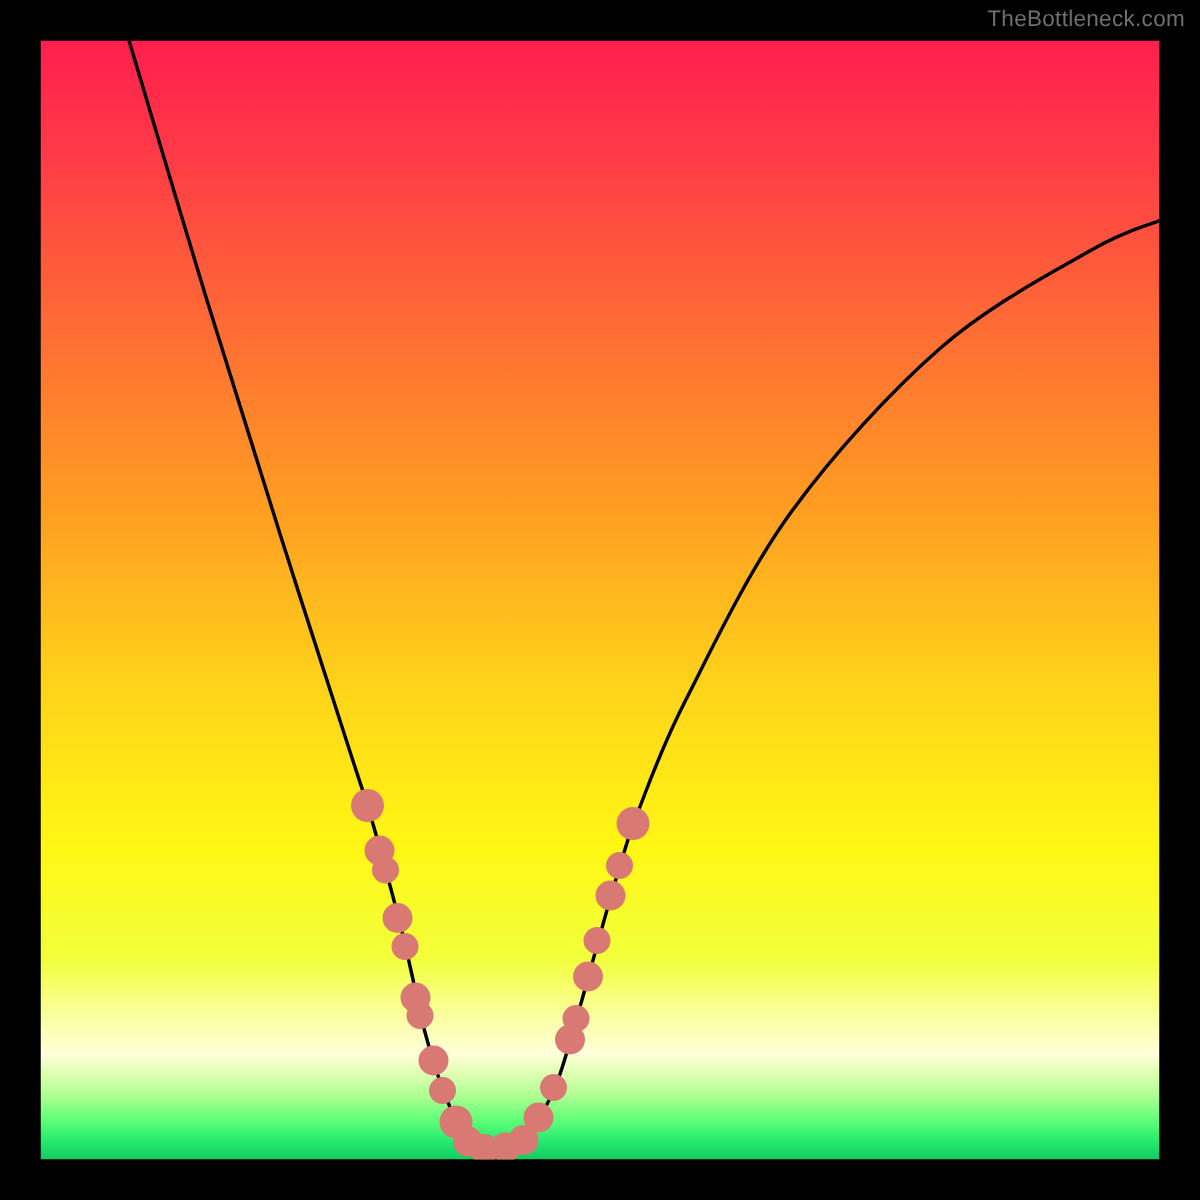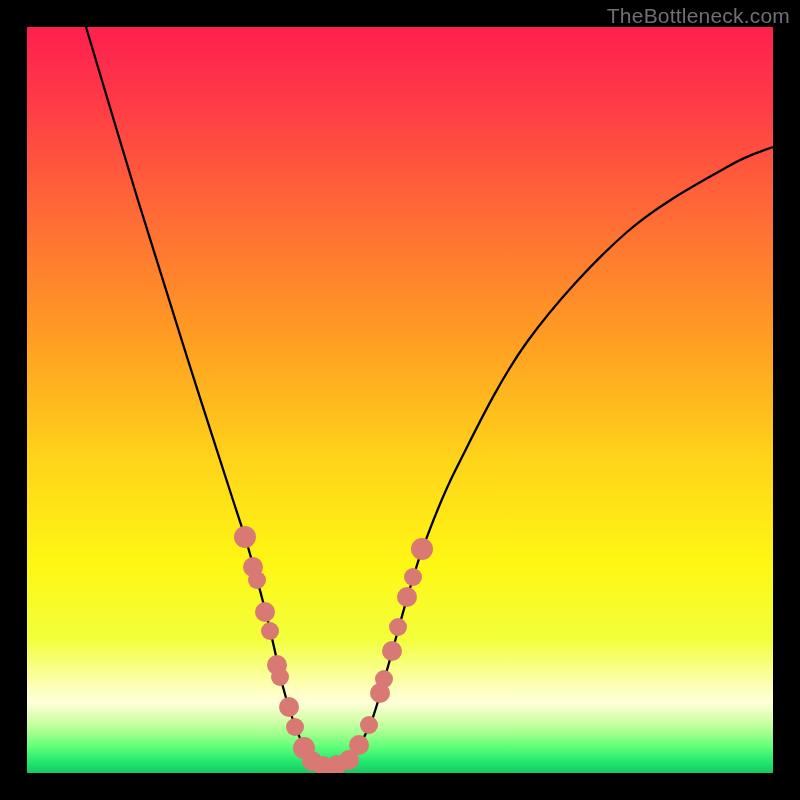--- a/index.html
+++ b/index.html
@@ -24,21 +24,21 @@
     left: 0;
     top: 0;
     width: 100%;
     height: 100%;
   }
   .watermark {
     position: absolute;
     top: 4px;
     right: 10px;
     color: #707070;
-    font-size: 21px;
+    font-size: 15px;
     font-weight: 500;
     letter-spacing: 0.2px;
     z-index: 5;
   }
   svg.curve {
     position: absolute;
     left: 0;
     top: 0;
     width: 100%;
     height: 100%;

